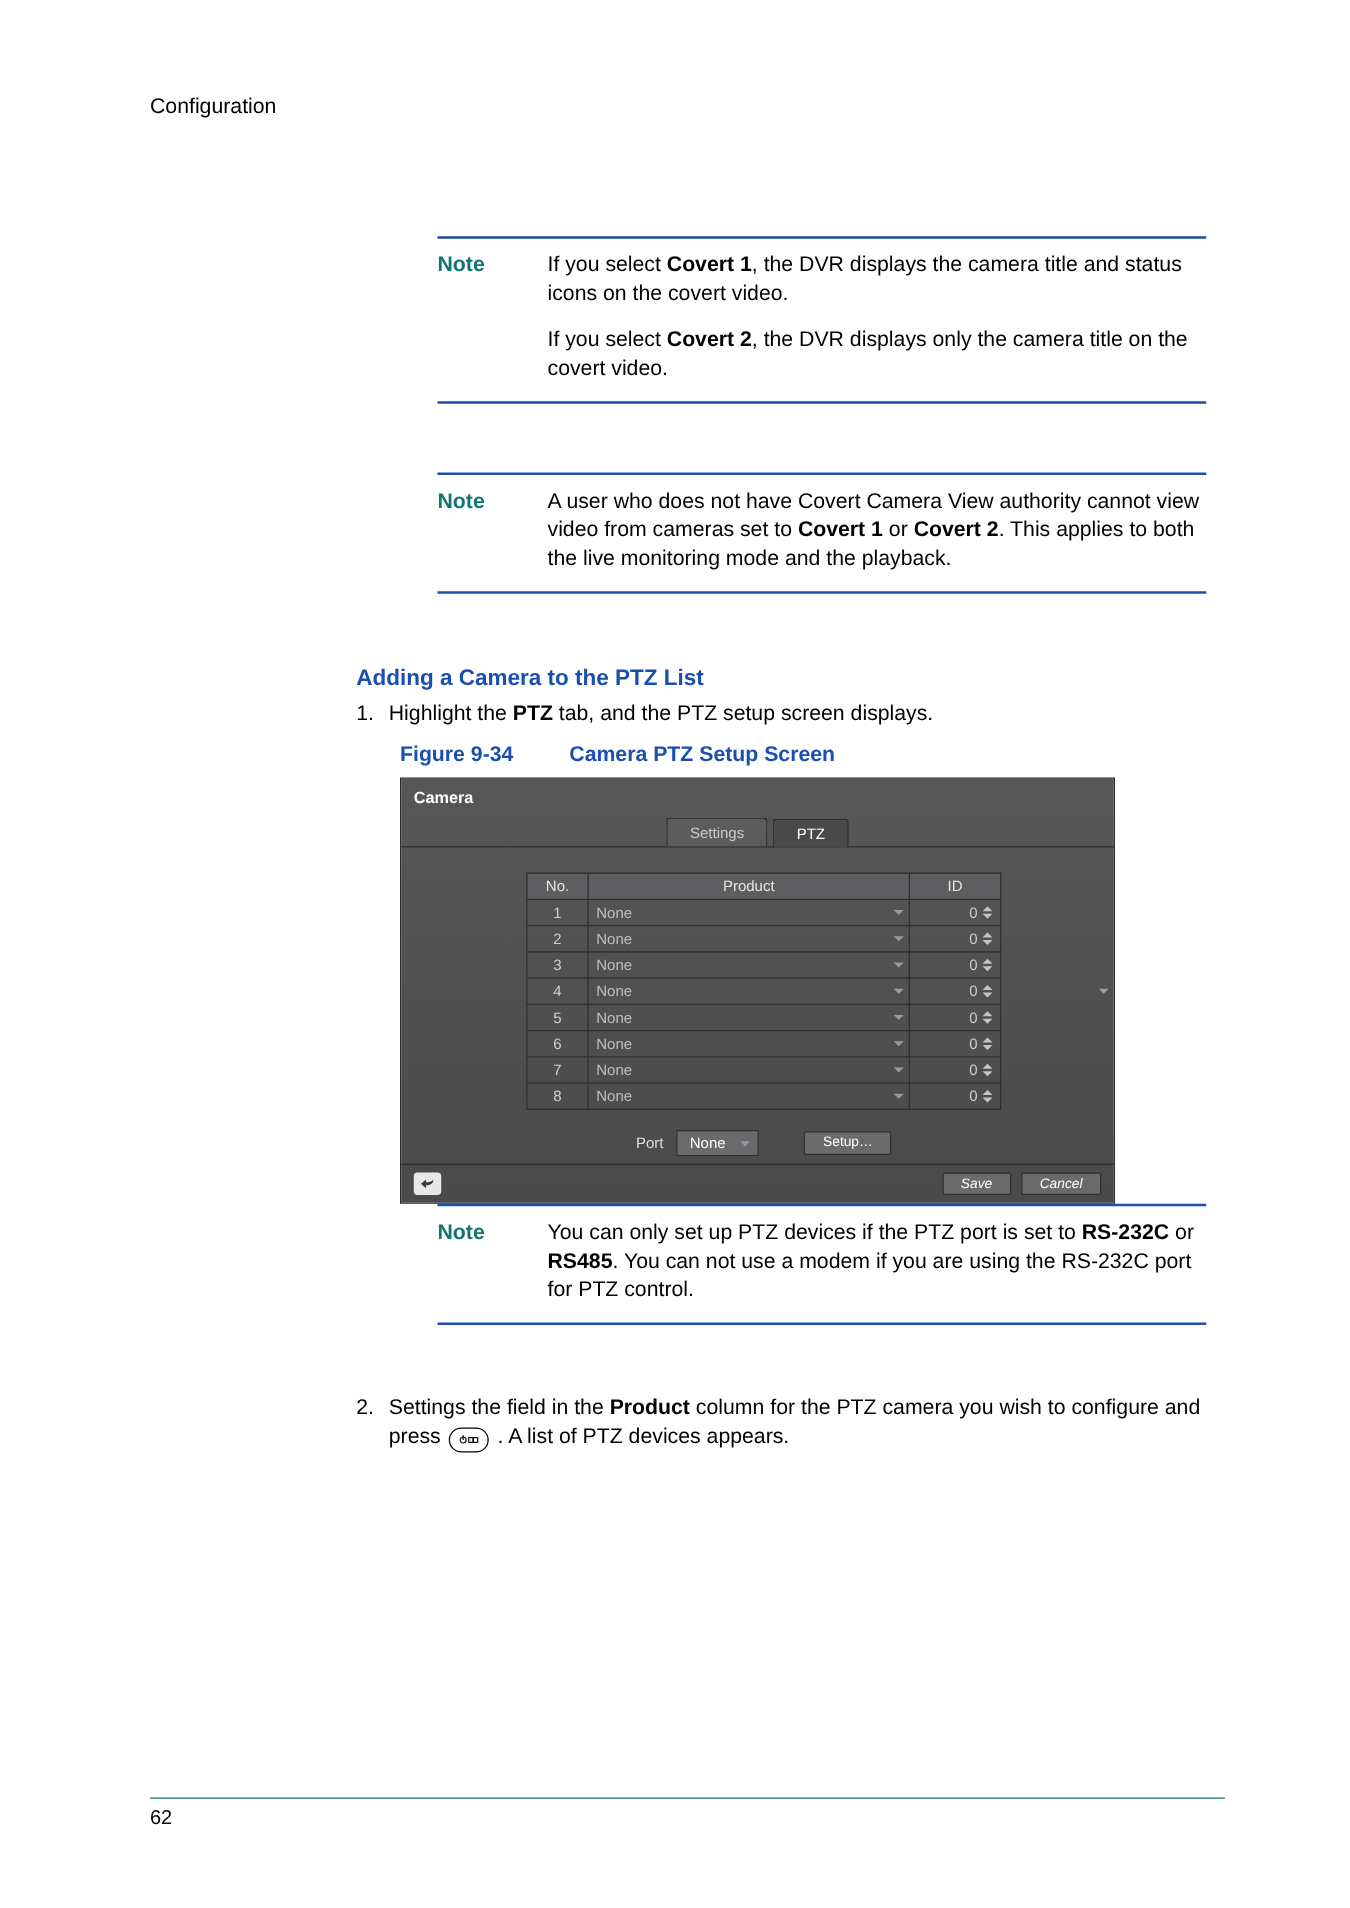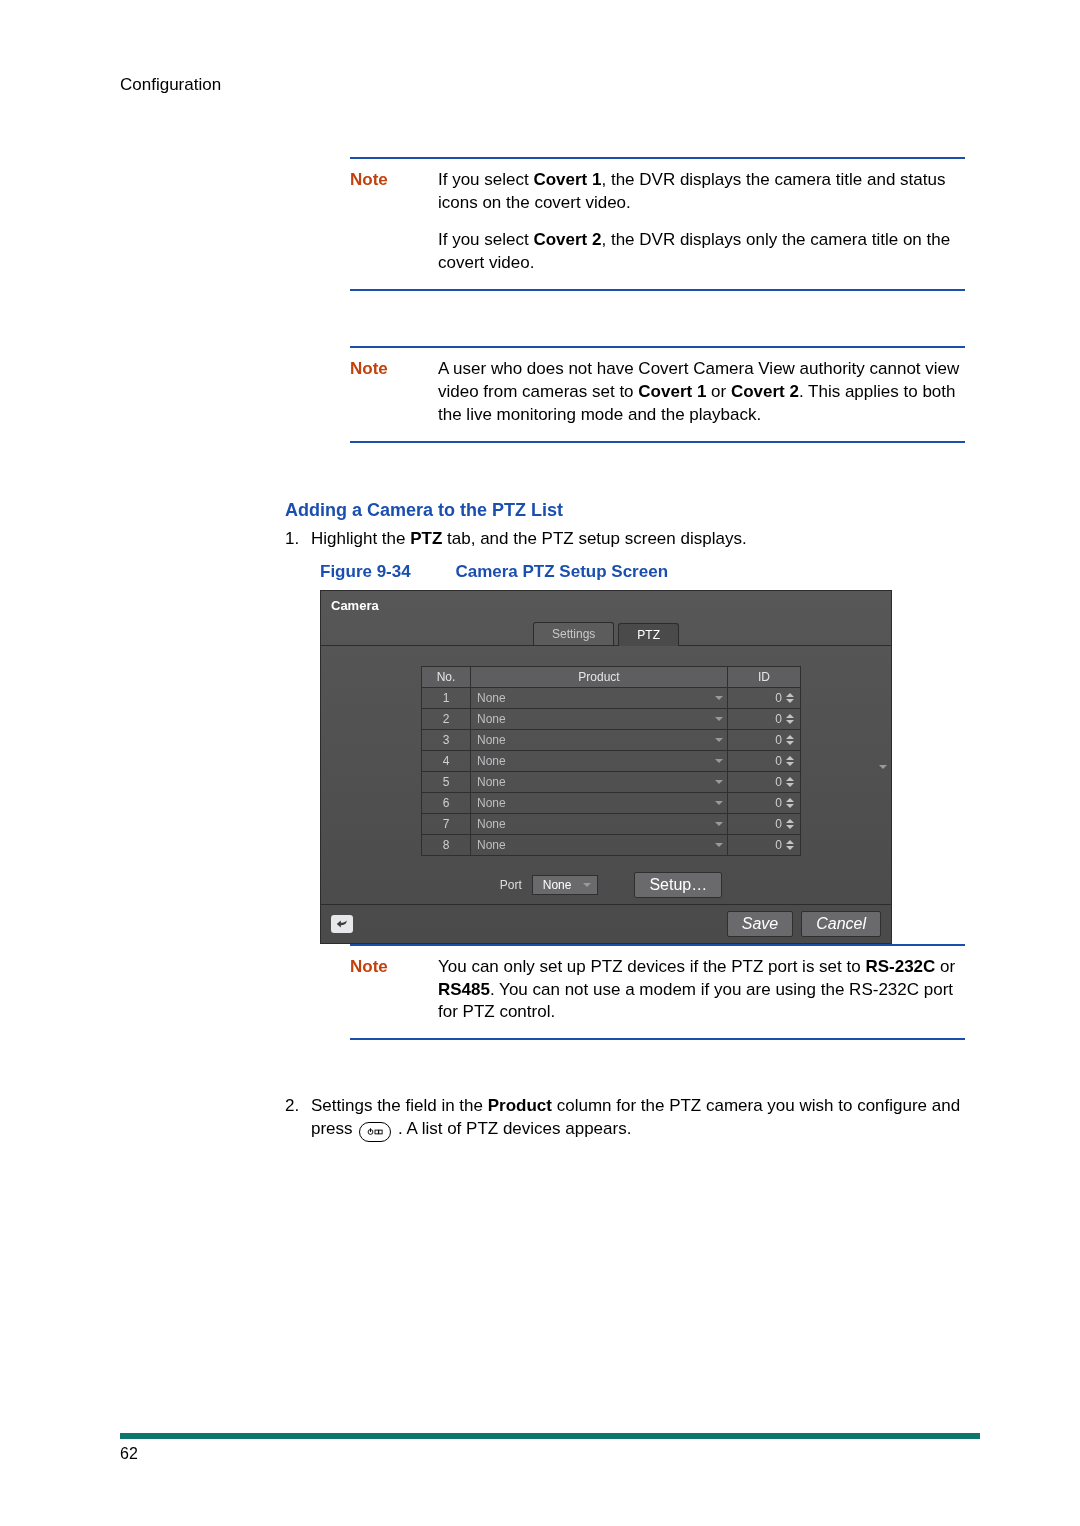--- a/index.html
+++ b/index.html
@@ -12,34 +12,34 @@
   }
   .page {
     width: 1080px;
     min-height: 1526px;
     box-sizing: border-box;
     padding: 74px 115px 30px 120px;
     position: relative;
   }
   .running-head {
     font-size: 17px;
-    margin-bottom: 60px;
+    margin-bottom: 92px;
   }
   .notebox {
     border-top: 2px solid #1a4fb0;
     border-bottom: 2px solid #1a4fb0;
     margin-left: 230px;
     margin-bottom: 55px;
     padding: 10px 0 14px 0;
     display: grid;
     grid-template-columns: 80px 1fr;
     column-gap: 8px;
   }
   .note-label {
-    color: #c2410c;
+    color: #0f766e;
     font-weight: bold;
   }
   .note-body p { margin: 0 0 14px 0; }
   .note-body p:last-child { margin-bottom: 0; }
   h3.section-title {
     color: #1a4fb0;
     font-weight: bold;
     font-size: 18px;
     margin: 0 0 6px 165px;
   }
@@ -142,42 +142,42 @@
     font-size: 12px;
   }
   .portrow .portlabel { color: #dedee0; }
   .portrow .portdd {
     background: #6a6a6c; border: 1px solid #2f2f30; padding: 1px 26px 1px 10px;
     position: relative; color: #fff;
   }
   .portrow .portdd .dd-arrow { right: 6px; }
   .dvr-btn {
     background: #6a6a6c; border: 1px solid #2f2f30; color: #fff;
-    padding: 1px 14px; font-size: 16px; border-radius: 2px;
+    padding: 1px 14px; font-size: 11px; border-radius: 2px;
   }
   .dvr-footer {
     border-top: 1px solid #2c2c2c;
     padding: 6px 10px; display: flex; align-items: center; gap: 8px; font-style: italic;
   }
   .back-icon {
     width: 22px; height: 18px; background: #e8e8ea; border-radius: 3px;
     display: flex; align-items: center; justify-content: center;
   }
   .back-icon svg { width: 14px; height: 12px; }
   .dvr-footer .flex-spacer { flex: 1; }
   .enter-icon {
     display: inline-flex; align-items: center; justify-content: center;
     width: 30px; height: 18px; border: 1.4px solid #000; border-radius: 10px;
     vertical-align: -4px; margin: 0 2px;
   }
   .enter-icon svg { width: 18px; height: 12px; }
 
   .footer-line {
     position: absolute; left: 120px; right: 100px; bottom: 60px;
-    border-top: 6px solid #0f766e; padding-top: 4px;
+    border-top: 1px solid #0f766e; padding-top: 4px;
   }
   .pageno { font-size: 16px; }
   b { font-weight: bold; }
 </style>
 </head>
 <body>
 
 <div class="page">
 
   <div class="running-head">Configuration</div>

